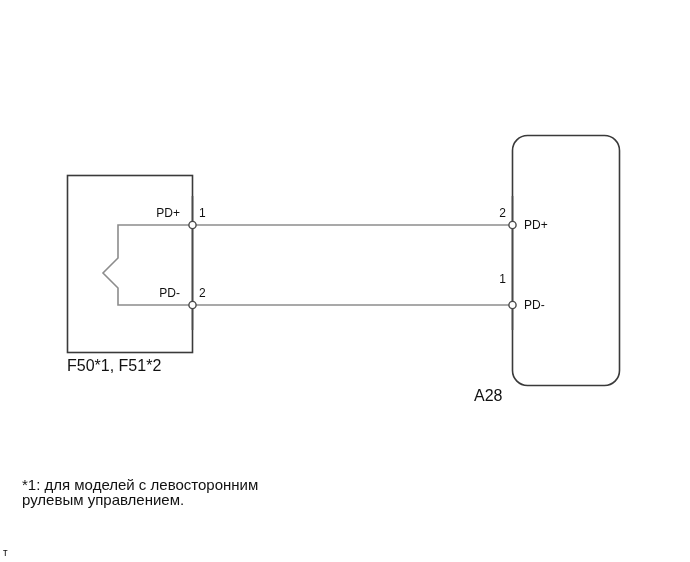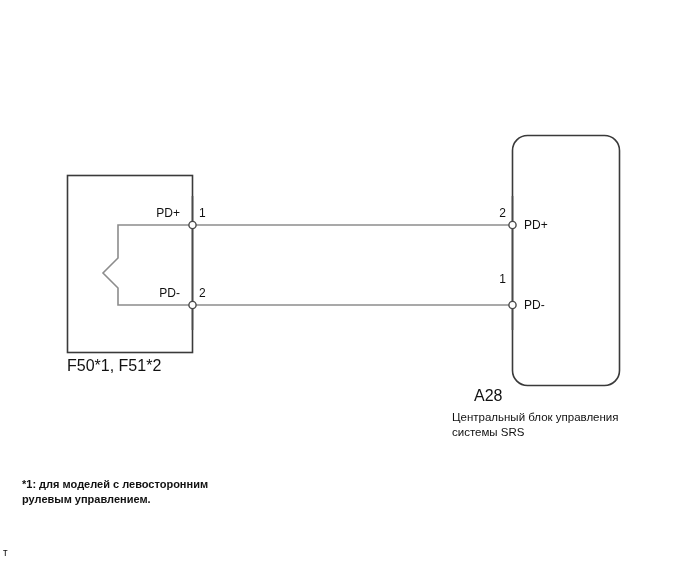--- a/index.html
+++ b/index.html
@@ -46,24 +46,23 @@
   .comp-code {
     font-size: 16px;
     color: #111111;
   }
   .comp-desc {
     font-size: 11.5px;
     color: #111111;
     line-height: 15px;
   }
   .footnote {
-    font-size: 11px;
+    font-size: 15px;
     color: #111111;
     line-height: 15px;
-    font-weight: bold;
   }
   .stray-char {
     font-size: 10px;
     color: #111111;
   }
   
   .ra { text-align: right; }
 </style>
 </head>
 <body>
@@ -101,21 +100,19 @@
 
   <div class="txt pin-num ra" style="left:462px; top:205px; width:44px;">2</div>
   <div class="txt pin-label" style="left:524px; top:217px;">PD+</div>
 
   <div class="txt pin-num ra" style="left:462px; top:271px; width:44px;">1</div>
   <div class="txt pin-label" style="left:524px; top:297px;">PD-</div>
 
   <div class="txt comp-code" style="left:67px; top:355px;">F50*1, F51*2</div>
 
   <div class="txt comp-code" style="left:456px; top:385px;margin-left:18px;">A28</div>
-  <div class="txt comp-desc" style="left:452px; top:410px;">Центральный блок управления
-системы SRS</div>
 
   <div class="txt footnote" style="left:22px; top:477px;">*1: для моделей с левосторонним
 рулевым управлением.</div>
 
   <div class="txt stray-char" style="left:3px; top:546px;">т</div>
 
 </div>
 
 </body></html>

